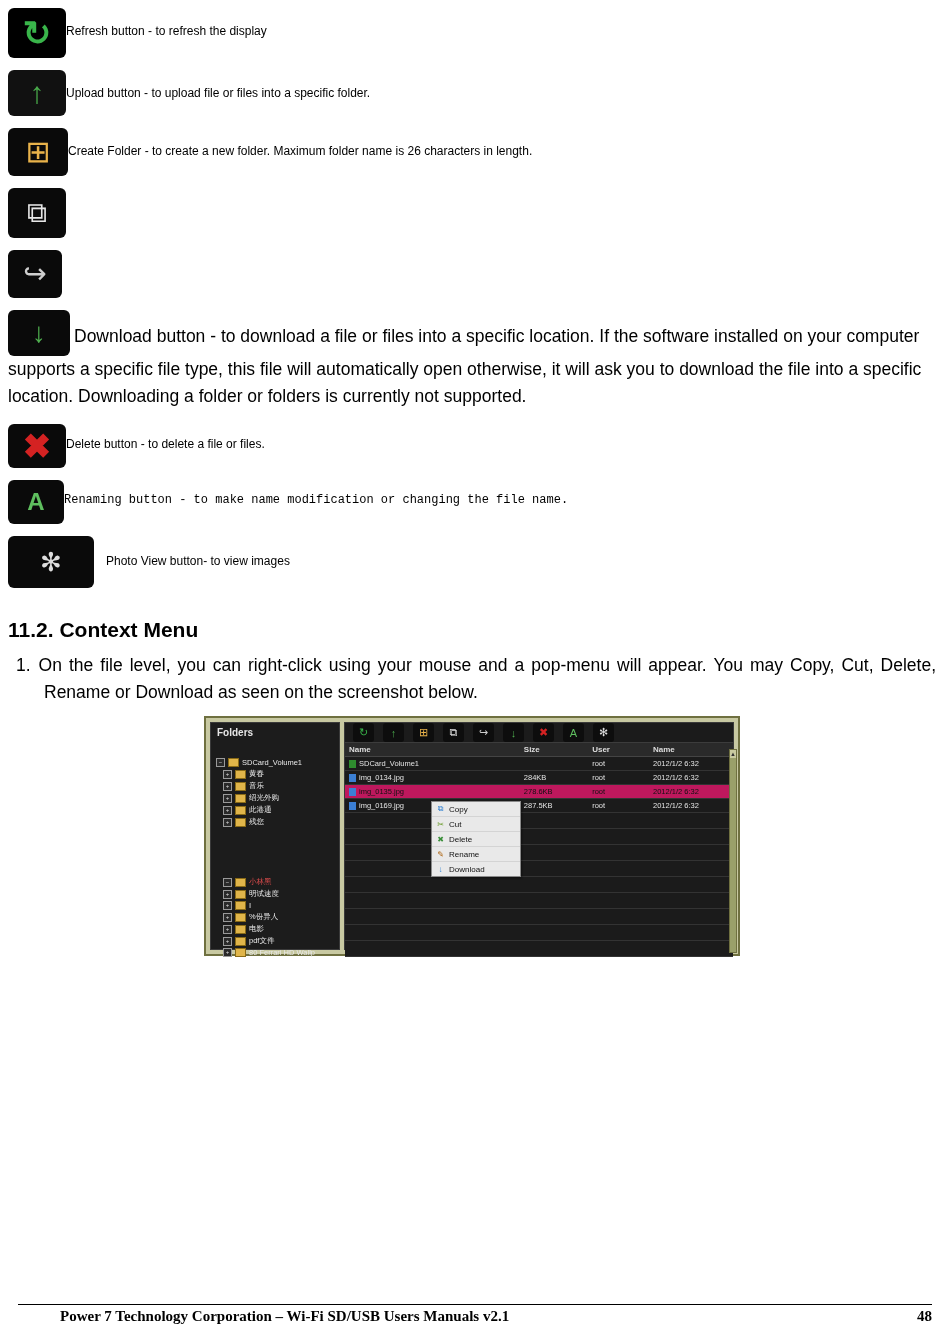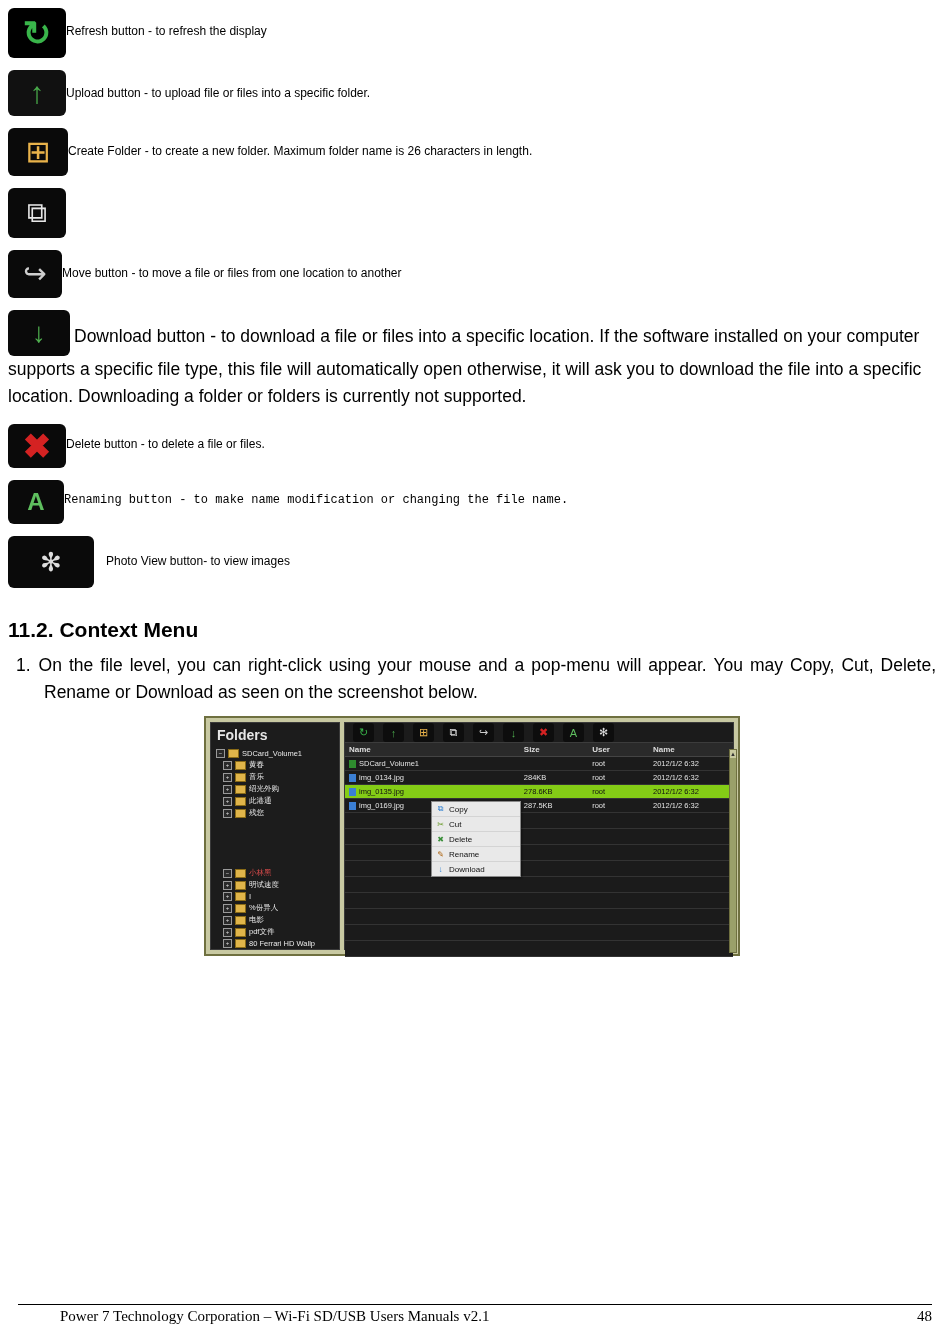--- a/index.html
+++ b/index.html
@@ -123,22 +123,22 @@
     width: 130px;
     background: #1c1c1c;
     border: 1px solid #3a3a3a;
     box-sizing: border-box;
     color: #e6e6e6;
     font-size: 8px;
     padding: 4px 3px;
   }
   .shot-left .folders-title {
     font-weight: bold;
-    font-size: 14px;
-    margin-bottom: 5px;
+    font-size: 10px;
+    margin-bottom: 19px;
     padding-left: 3px;
   }
   .tree-item {
     display: flex;
     align-items: center;
     gap: 3px;
     padding: 1px 0 1px 2px;
     white-space: nowrap;
   }
   .tree-item.indent { padding-left: 9px; align-items: flex-end; }
@@ -201,21 +201,21 @@
   .col-user { width: 16%; }
   .col-time { width: 20%; }
   .shot-row {
     display: flex;
     font-size: 7.5px;
     color: #e2e2e2;
     padding: 2px 4px;
     border-bottom: 1px solid #333;
     background: #1b1b1b;
   }
-  .shot-row.sel { background: #84cc16; color: #111; }
+  .shot-row.sel { background: #be185d; color: #111; }
   .shot-row.empty { height: 11px; }
   .name-cell { display:flex; align-items:center; gap:3px; }
   .mini-ico { width: 7px; height: 8px; background:#3b7fd4; flex:0 0 auto;}
   .mini-ico.up { background: #2e8b2e; }
 
   .ctxmenu {
     position: absolute;
     left: 86px;
     top: 78px;
     width: 88px;
@@ -255,21 +255,21 @@
     padding: 0 18px 0 18px;
   }
   .footer-rule {
     border-top: 1px solid #000;
     margin-bottom: 3px;
   }
   .footer-inner {
     display: flex;
     justify-content: space-between;
     font-size: 15px;
-    font-weight: normal;
+    font-weight: bold;
     font-family: "Liberation Serif", serif;
   }
   .footer-center { margin-left: 42px; }
 </style>
 </head>
 <body>
 
 <div class="page">
 
   <div class="row">
@@ -296,21 +296,20 @@
   <div class="row">
     <div class="icon-box">
       <span class="ico ico-copy"><span class="glyph">⧉</span></span>
     </div>
   </div>
 
   <div class="row">
     <div class="icon-box">
       <span class="ico ico-move"><span class="glyph">↪</span></span>
     </div>
-    <div class="row-text">Move button - to move a file or files from one location to another</div>
   </div>
 
   <div style="margin-bottom:10px;">
     <span class="ico ico-download" style="vertical-align:-14px; margin-right:4px;"><span class="glyph">↓</span></span><span class="para">Download button - to download a file or files into a specific location.    If the software installed on your computer supports a specific file type, this file will automatically open otherwise, it will ask you to download the file into a specific location. Downloading a folder or folders is currently not supported.</span>
   </div>
 
   <div class="row" style="margin-top:14px;">
     <div class="icon-box">
       <span class="ico ico-delete"><span class="glyph">✖</span></span>
     </div>

